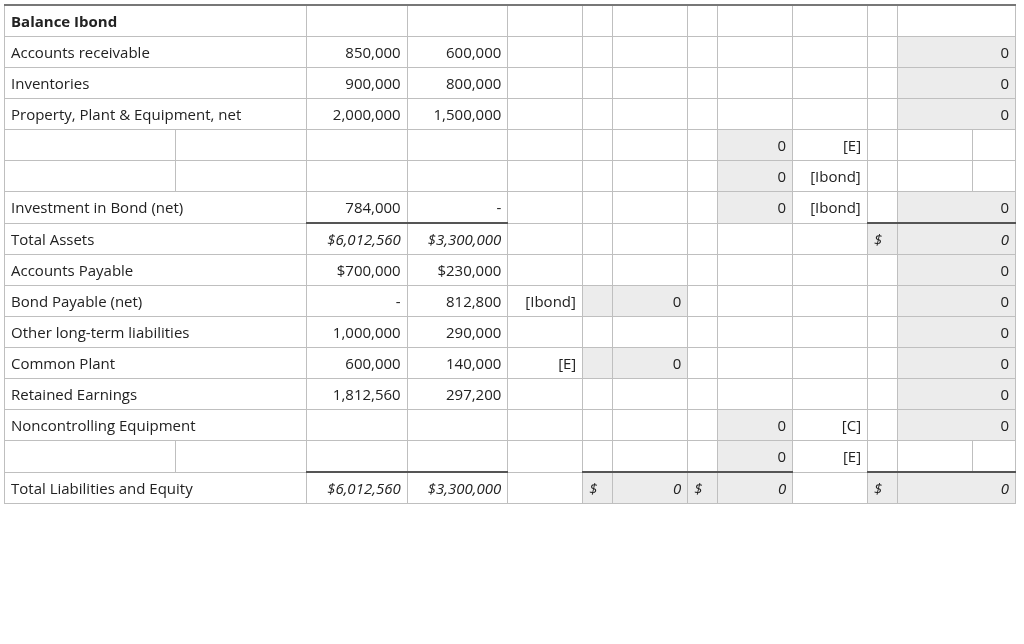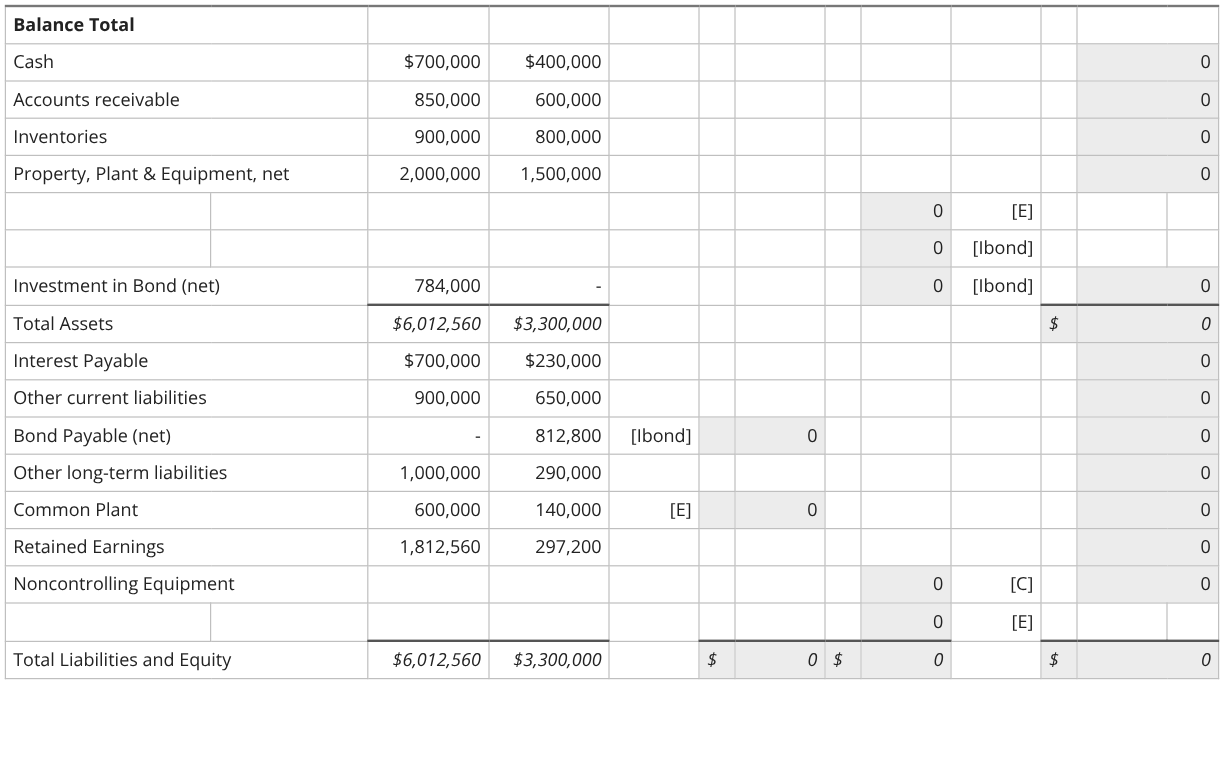--- a/index.html
+++ b/index.html
@@ -32,21 +32,21 @@
   td {
     border: 1px solid #bfbfbf;
     padding: 4px 6px;
     height: 22px;
     vertical-align: middle;
     white-space: nowrap;
     overflow: hidden;
   }
   td.num { text-align: right; }
   td.lbl { text-align: left; }
-  td.ref { text-align: right; padding-left:0; }
+  td.ref { text-align: left; padding-left:17px; }
   tr.hdr td { border-top: 2px solid #777; border-bottom: 1px solid #bfbfbf; font-weight:600; }
   tr.hdr td.title { font-weight: 700; }
 
   td.shade { background: #ececec; }
   td.total-top { border-top: 2px solid #555; font-style: italic; }
 </style>
 </head>
 <body>
 
 <table>
@@ -61,46 +61,33 @@
     <col class="n4">
       <col class="n5">
     <col class="n6">
     <col class="n7">
       <col class="n8a">
       <col class="n8b">
   </colgroup>
 
   <tbody>
       <tr class="hdr">
-    <td colspan="2" class="lbl title">Balance Total</td>
+    <td colspan="2" class="lbl title">Balance Ibond</td>
     <td></td>
         <td></td>
         <td></td>
         <td></td>
         <td></td>
         <td></td>
         <td></td>
         <td></td>
         <td></td>
     <td colspan="2"></td>
   </tr>
 
-  <tr>
-    <td colspan="2" class="lbl">Cash</td>
-    <td class="num">$700,000</td>
-    <td class="num">$400,000</td>
-    <td></td>
-        <td></td>
-        <td></td>
-        <td></td>
-        <td></td>
-        <td></td>
-        <td></td>
-    <td colspan="2" class="num shade">0</td>
-  </tr>
 
   <tr>
     <td colspan="2" class="lbl">Accounts receivable</td>
     <td class="num">850,000</td>
     <td class="num">600,000</td>
     <td></td>
         <td></td>
         <td></td>
         <td></td>
         <td></td>
@@ -192,46 +179,33 @@
         <td></td>
         <td></td>
         <td></td>
         <td></td>
         <td></td>
     <td class="lbl shade total-top">$</td>
     <td colspan="2" class="num shade total-top">0</td>
   </tr>
 
   <tr>
-    <td colspan="2" class="lbl">Interest Payable</td>
+    <td colspan="2" class="lbl">Accounts Payable</td>
     <td class="num">$700,000</td>
     <td class="num">$230,000</td>
     <td></td>
         <td></td>
         <td></td>
         <td></td>
         <td></td>
         <td></td>
         <td></td>
     <td colspan="2" class="num shade">0</td>
   </tr>
 
-  <tr>
-    <td colspan="2" class="lbl">Other current liabilities</td>
-    <td class="num">900,000</td>
-    <td class="num">650,000</td>
-    <td></td>
-        <td></td>
-        <td></td>
-        <td></td>
-        <td></td>
-        <td></td>
-        <td></td>
-    <td colspan="2" class="num shade">0</td>
-  </tr>
 
   <tr>
     <td colspan="2" class="lbl">Bond Payable (net)</td>
     <td class="num">-</td>
     <td class="num">812,800</td>
     <td class="ref">[Ibond]</td>
     <td class="shade"></td>
     <td class="num shade">0</td>
     <td></td>
         <td></td>

